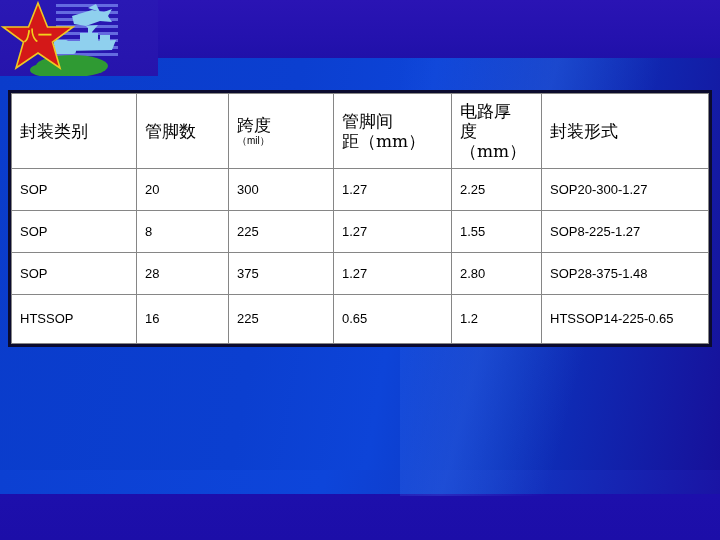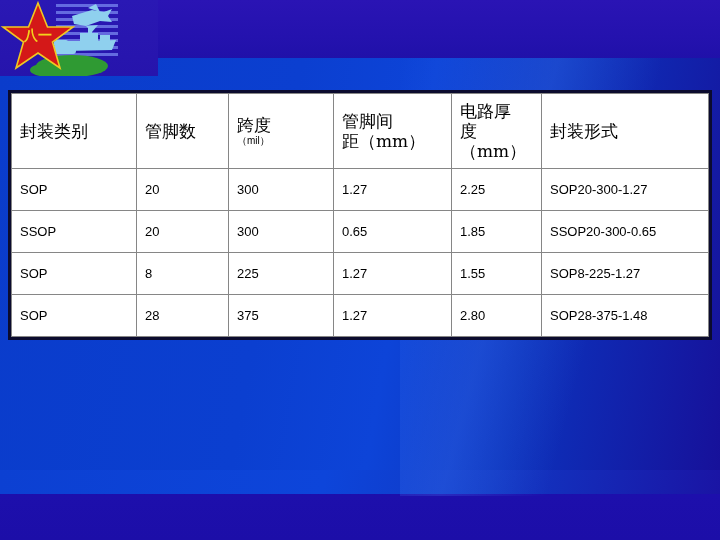--- a/index.html
+++ b/index.html
@@ -255,40 +255,40 @@
 
         <tr class="body">
           <td>SOP</td>
           <td>20</td>
           <td>300</td>
           <td>1.27</td>
           <td>2.25</td>
           <td>SOP20-300-1.27</td>
         </tr>
         <tr class="body">
-          <td>SSOP</td>
-          <td>20</td>
-          <td>300</td>
-          <td>0.65</td>
-          <td>1.85</td>
-          <td>SSOP20-300-0.65</td>
-        </tr>
-        <tr class="body">
           <td>SOP</td>
           <td>8</td>
           <td>225</td>
           <td>1.27</td>
           <td>1.55</td>
           <td>SOP8-225-1.27</td>
         </tr>
         <tr class="body">
           <td>SOP</td>
           <td>28</td>
           <td>375</td>
           <td>1.27</td>
           <td>2.80</td>
           <td>SOP28-375-1.48</td>
         </tr>
+        <tr class="body tall">
+          <td>HTSSOP</td>
+          <td>16</td>
+          <td>225</td>
+          <td>0.65</td>
+          <td>1.2</td>
+          <td>HTSSOP14-225-0.65</td>
+        </tr>
       </tbody>
     </table>
   </div>
 
 </div>
 
 </body></html>

